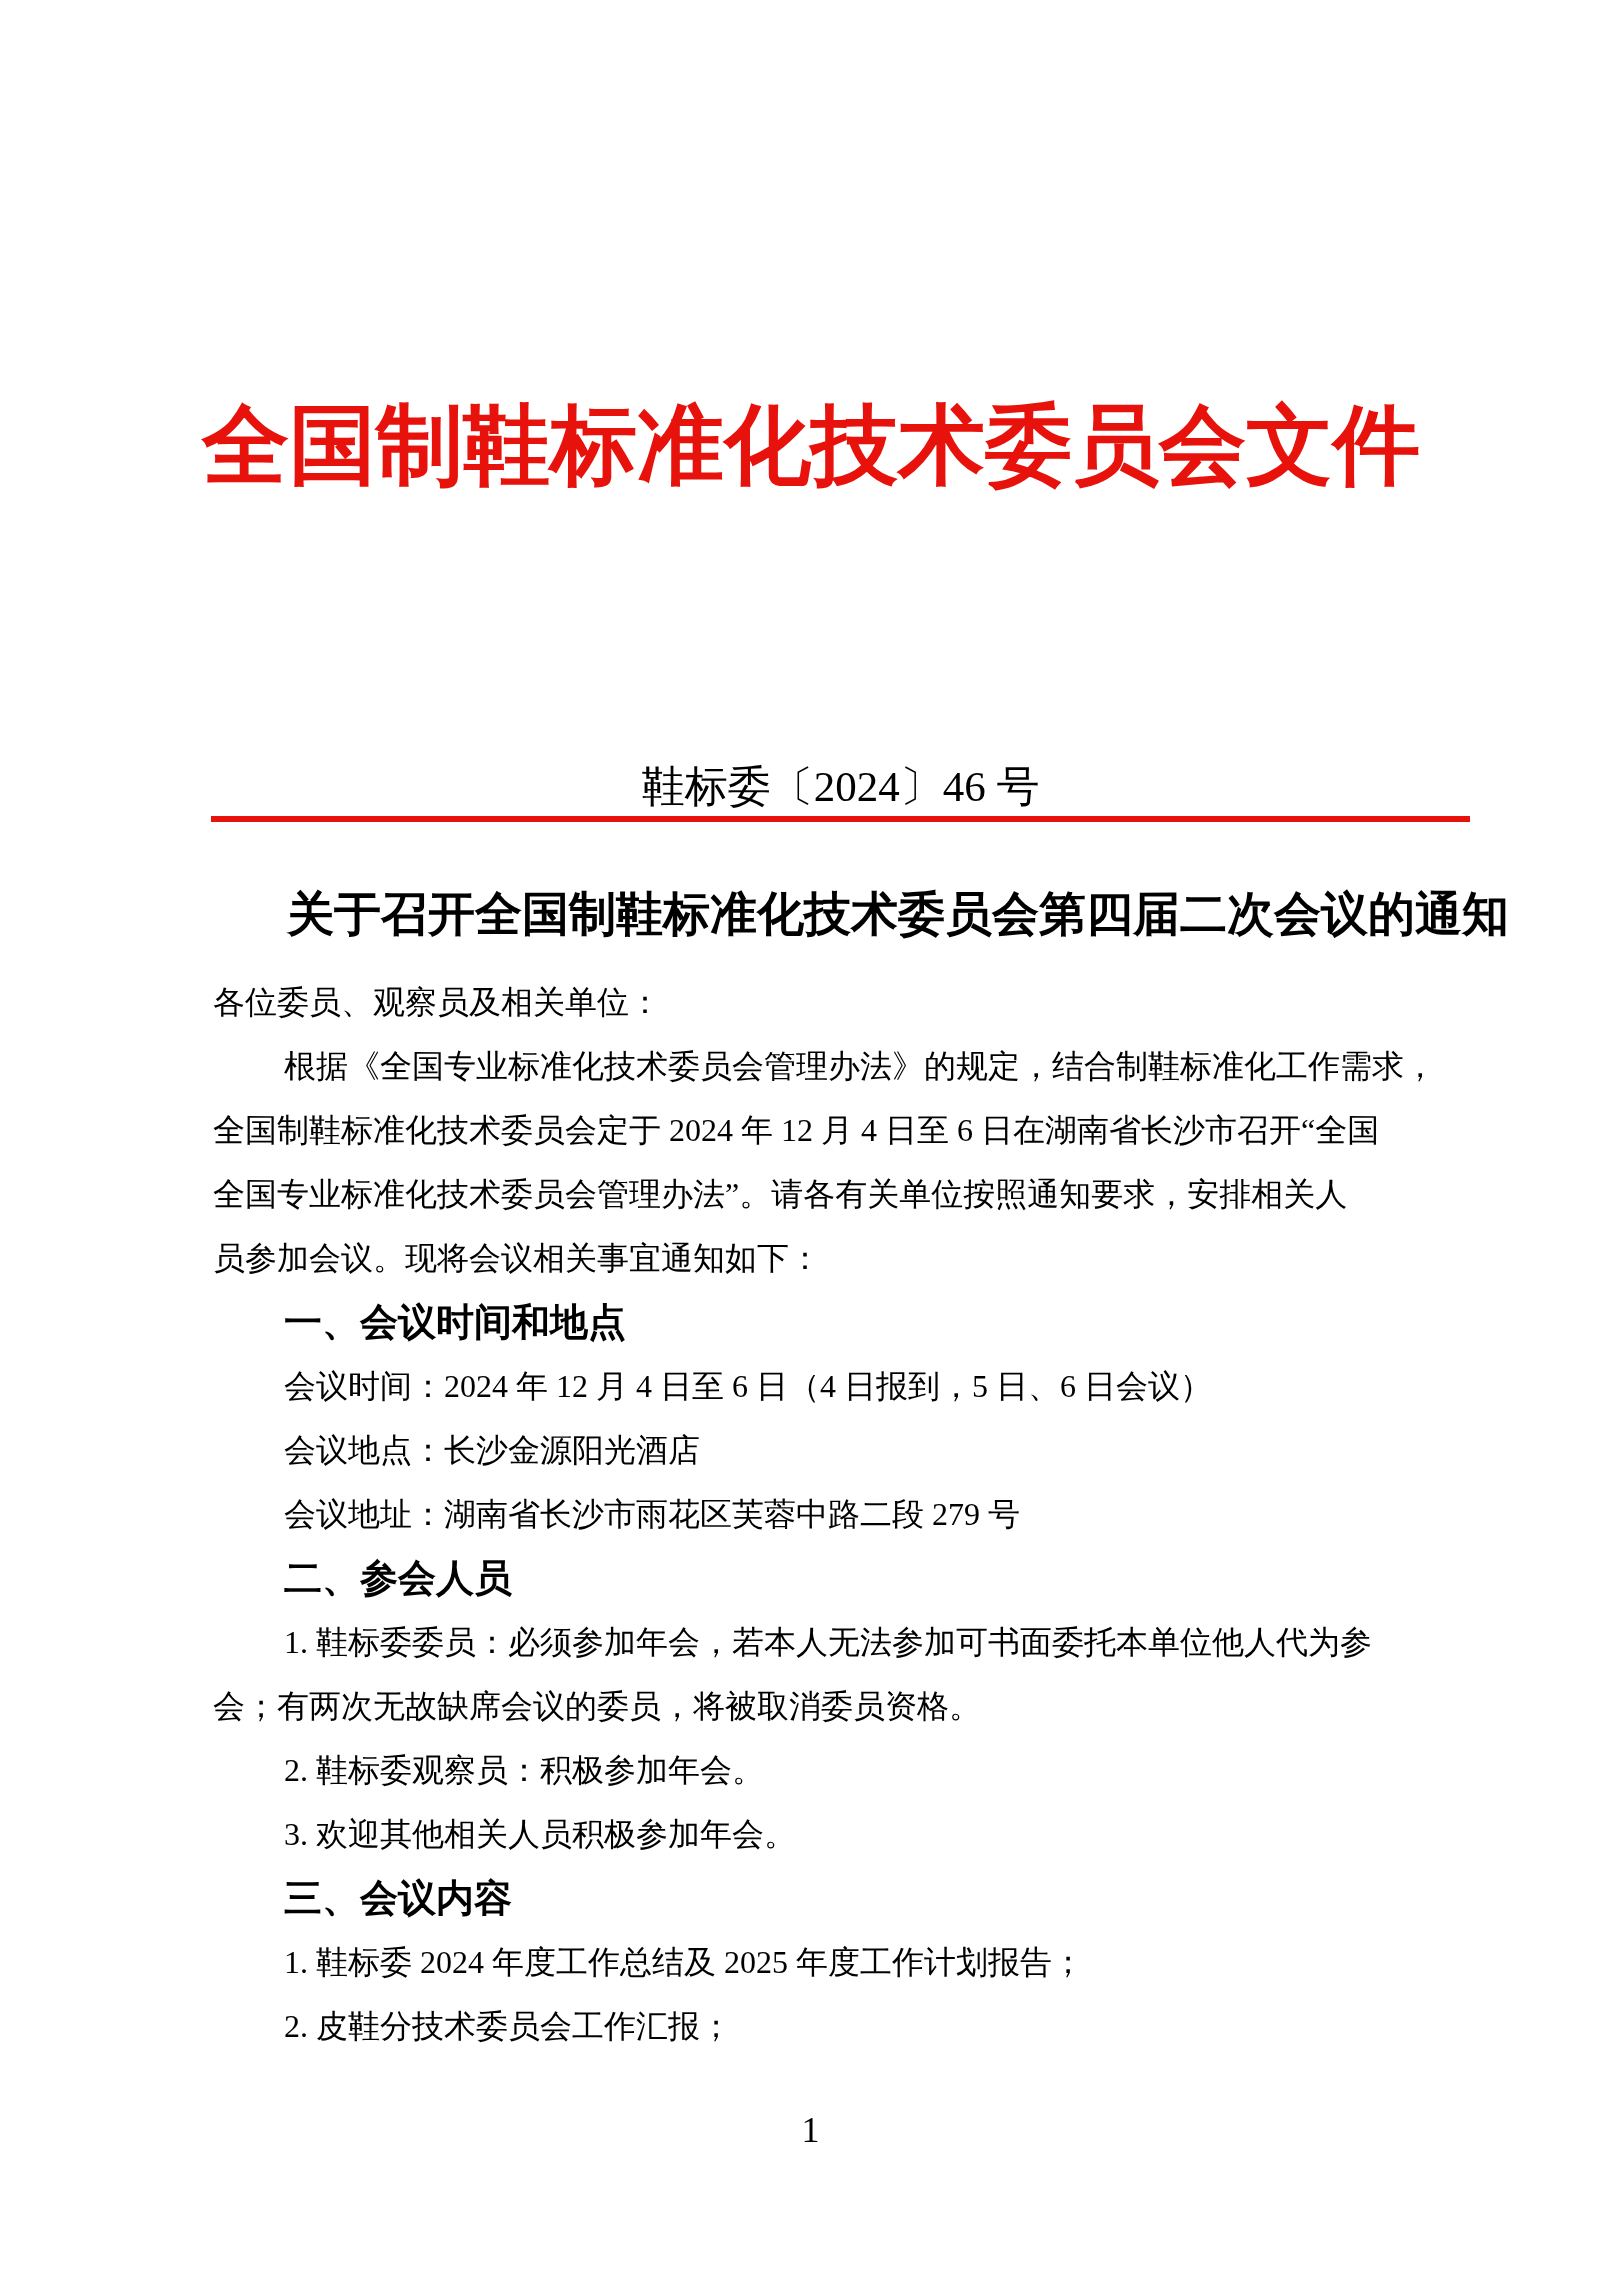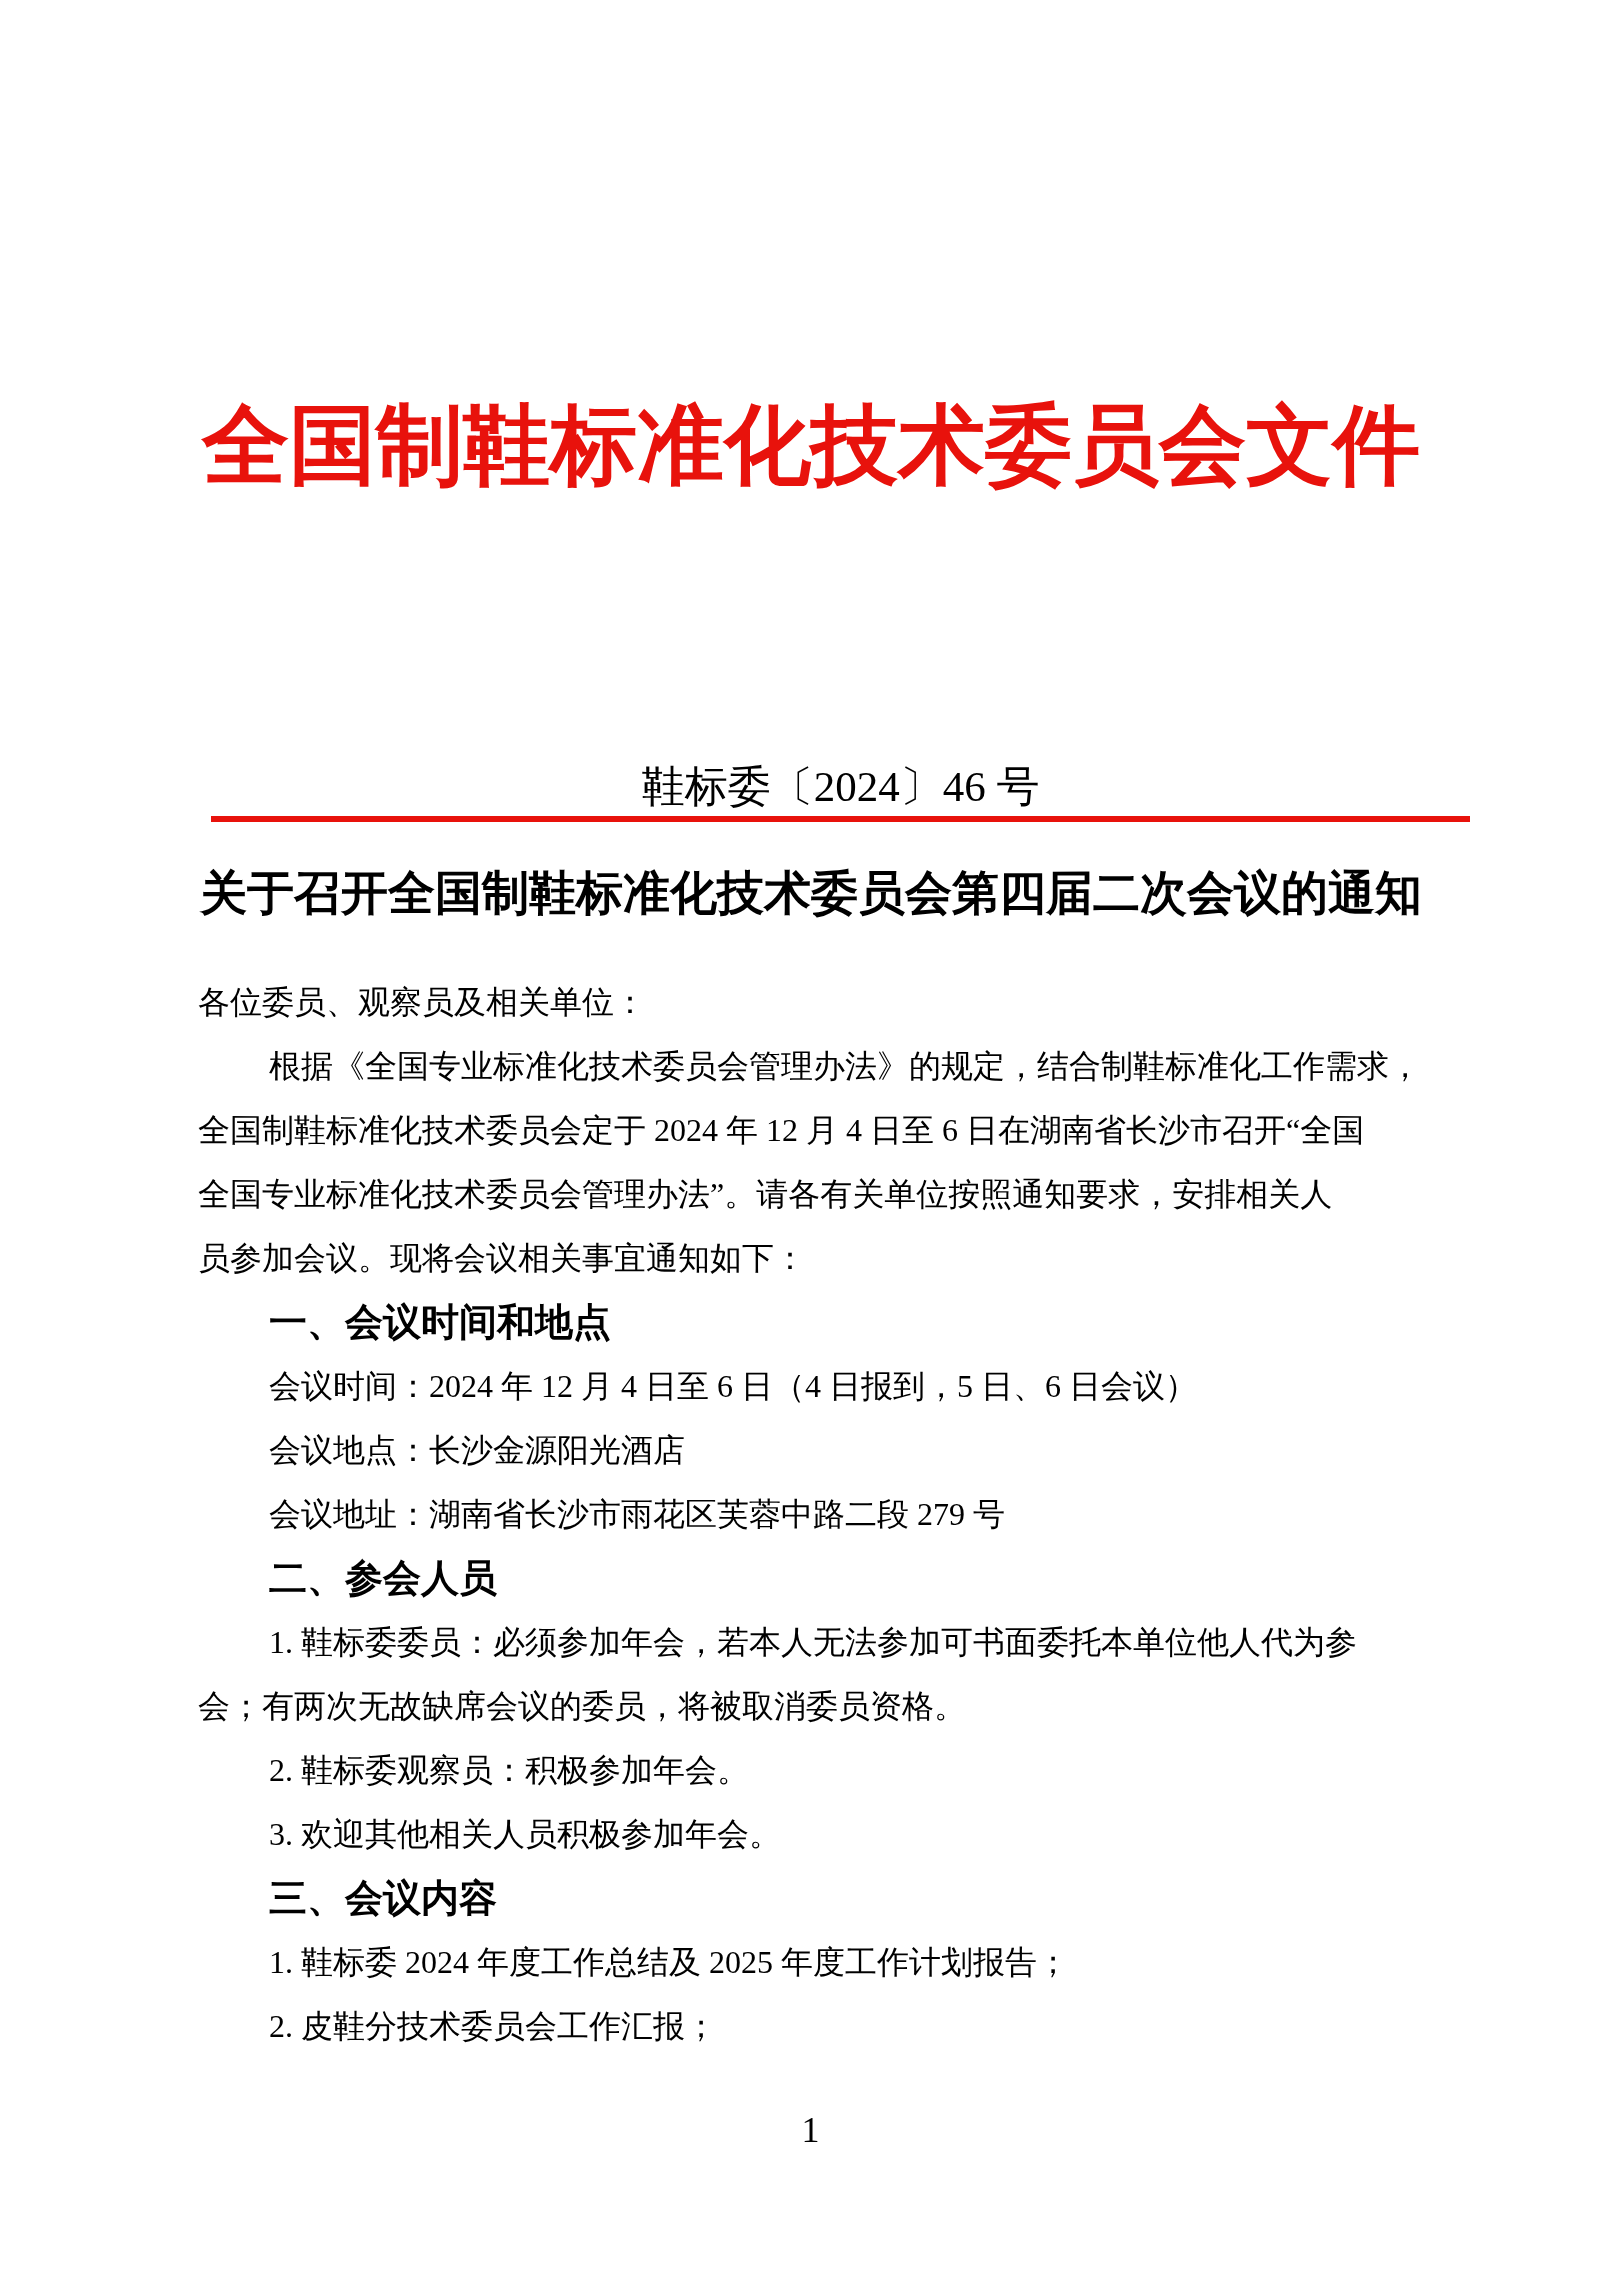--- a/index.html
+++ b/index.html
@@ -46,35 +46,35 @@
     position: absolute;
     top: 816px;
     left: 211px;
     width: 1259px;
     height: 5.9px;
     background: var(--accent);
   }
 
   .notice-title {
     position: absolute;
-    top: 864px;
+    top: 885px;
     left: 113px;
     width: 1396px;
-    text-align: center;
+    text-align: right;
     font-size: 47px;
     font-weight: bold;
     font-family: "Liberation Sans", "DejaVu Sans", sans-serif;
     white-space: nowrap;
     line-height: 1.25;
   }
 
   .body-text {
     position: absolute;
     top: 970px;
-    left: 198px;
+    left: 213px;
     width: 1258px;
     font-size: 32px;
     line-height: 64px;
   }
 
   .ln { white-space: nowrap; height: 64px; }
   .ind { text-indent: 71px; }
   .hd {
     font-family: "Liberation Sans", "DejaVu Sans", sans-serif;
     font-weight: bold;

